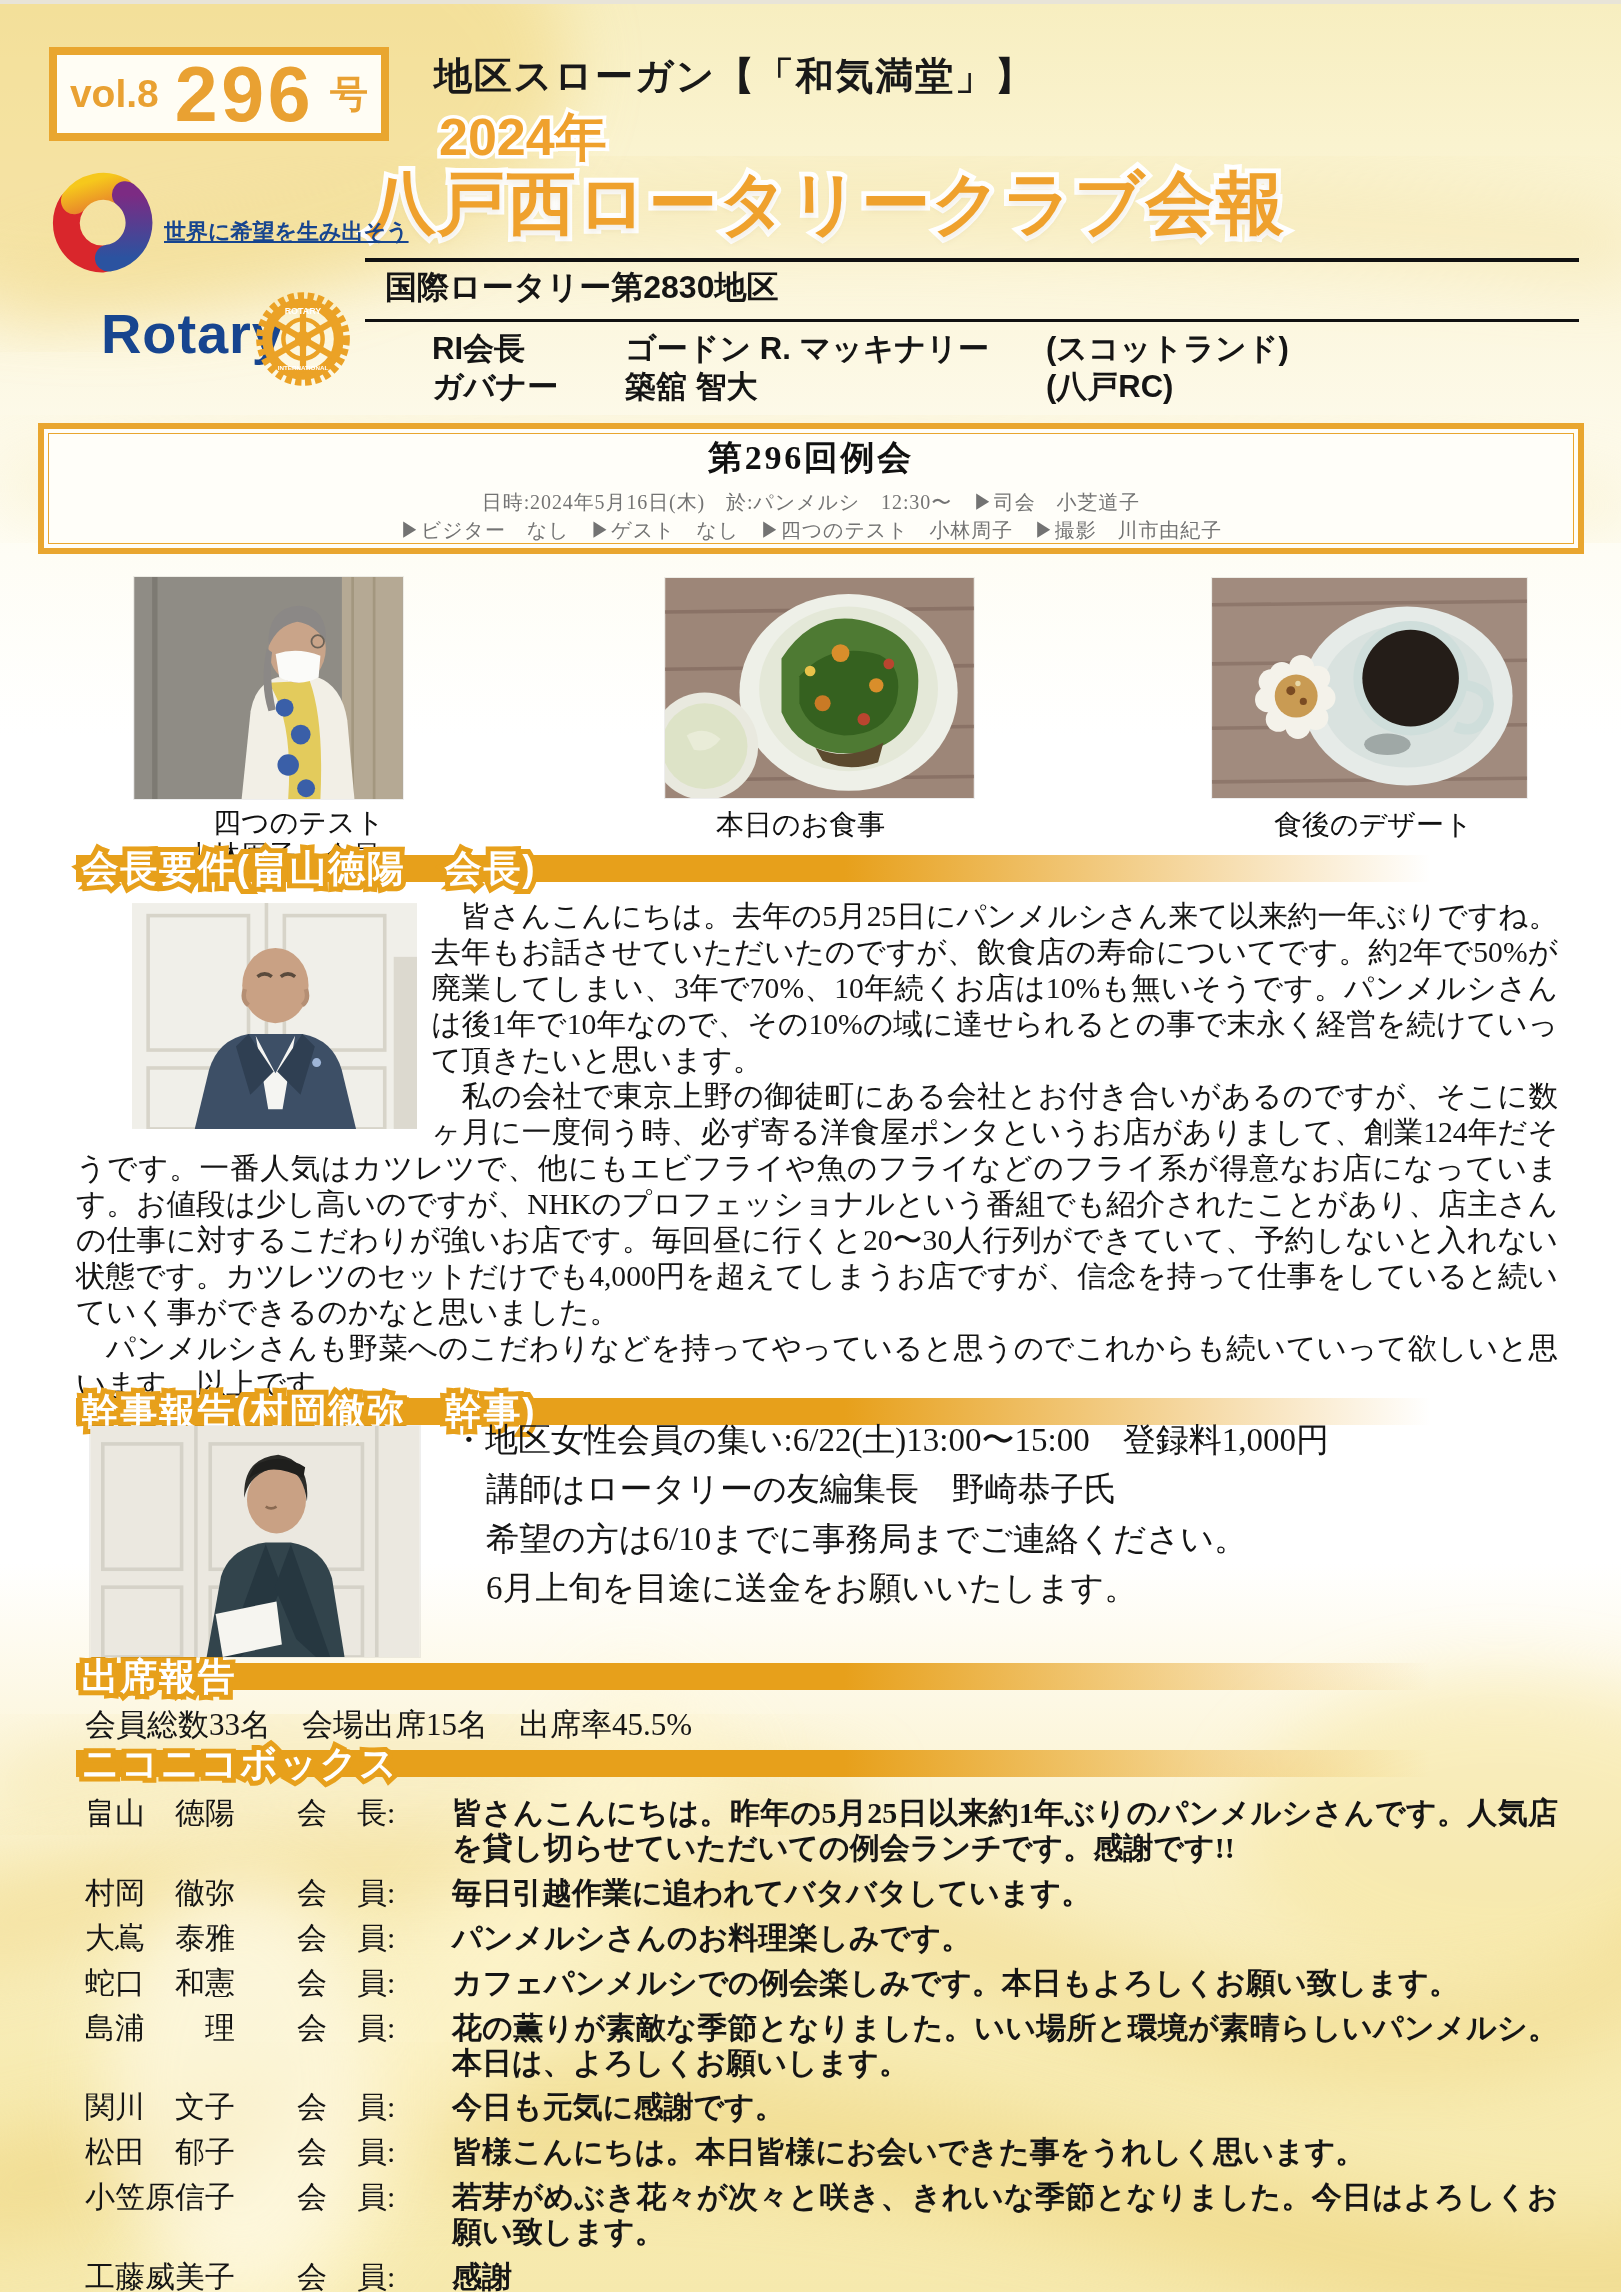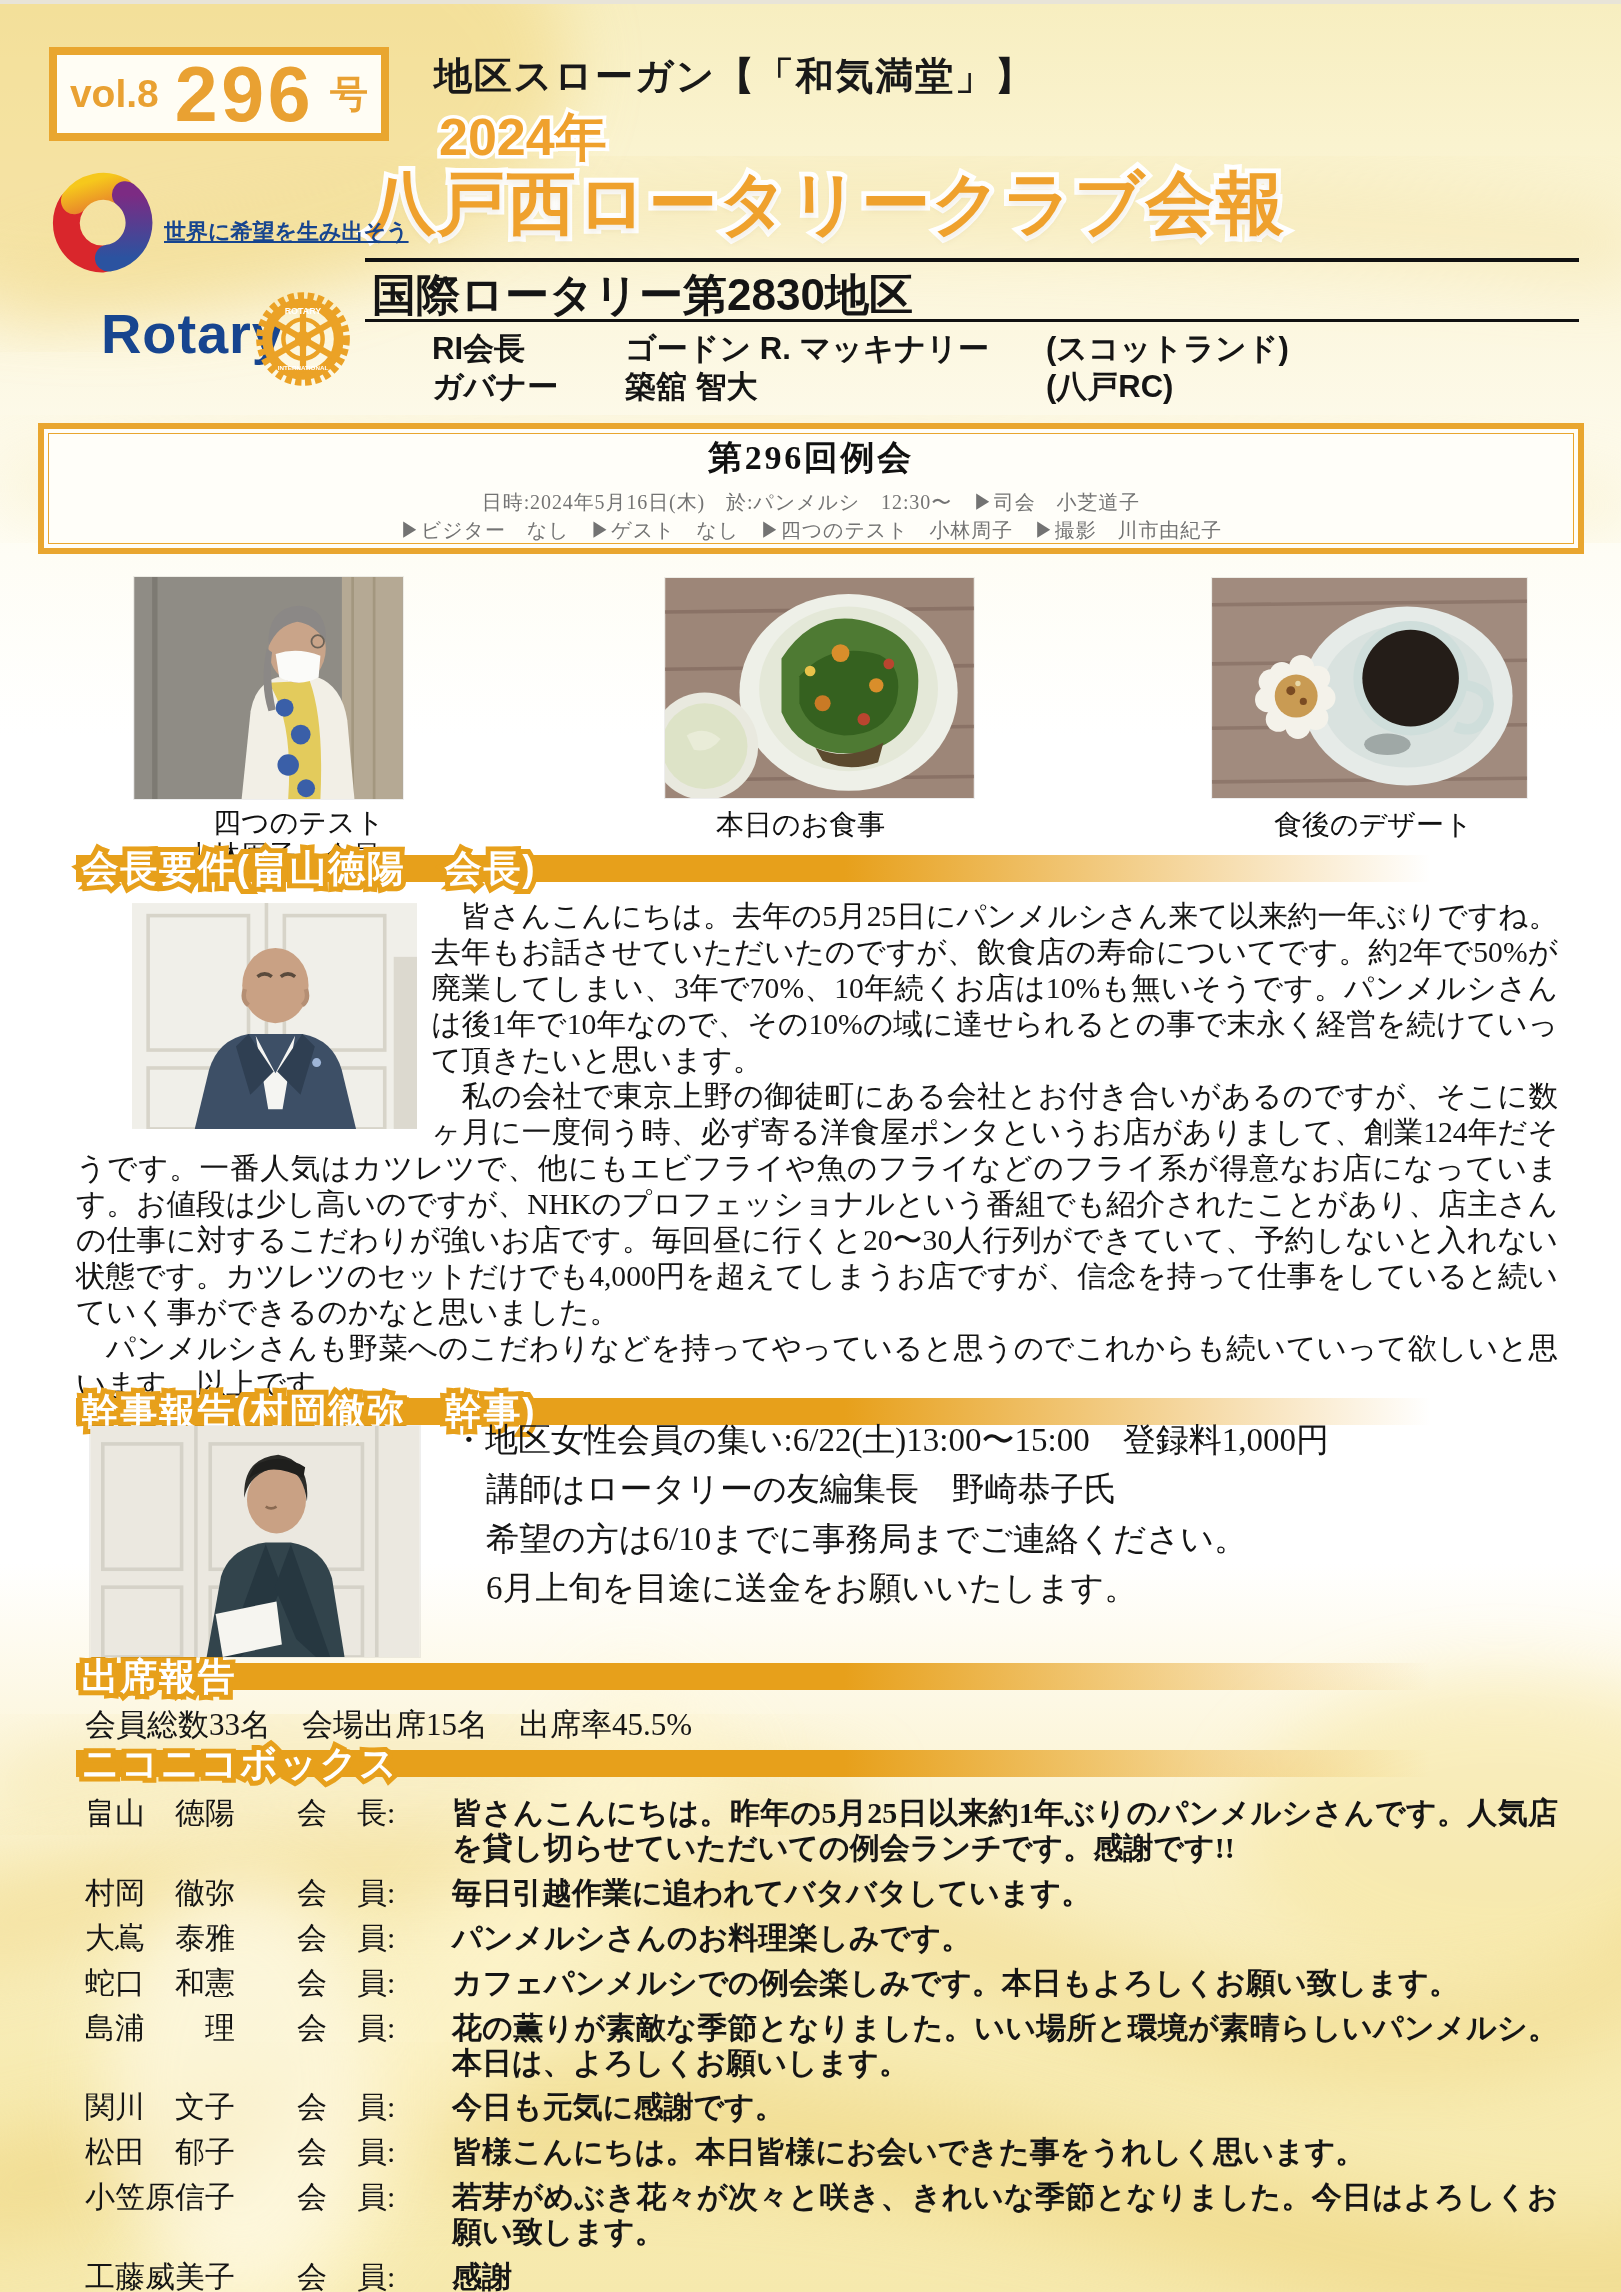--- a/index.html
+++ b/index.html
@@ -38,21 +38,21 @@
     -webkit-text-stroke:7.2px #ffffff;paint-order:stroke fill;
     text-shadow:0 0 3.6px rgba(255,255,255,.9);
   }
   .main-title{
     position:absolute;left:367px;top:154px;
     font-size:69px;font-weight:bold;color:#efa12d;white-space:nowrap;letter-spacing:0.9px;
     -webkit-text-stroke:9.9px #ffffff;paint-order:stroke fill;
     text-shadow:0 3.6px 7.2px rgba(120,90,20,.12);
   }
   .head-rule{position:absolute;left:365px;width:1214px;height:3.6px;background:#111;}
-  .district{position:absolute;left:372px;top:262px;font-size:44px;font-weight:bold;color:#151515;white-space:nowrap;}
+  .district{position:absolute;left:385px;top:262px;font-size:32px;font-weight:bold;color:#151515;white-space:nowrap;}
   .officer-row{position:absolute;left:432px;font-size:31px;font-weight:bold;color:#151515;white-space:nowrap;display:flex;align-items:flex-end;}
   .officer-label{width:193px;}
   .officer-name{width:421px;}
 
   .theme-text{position:absolute;left:164px;top:213px;font-size:22px;font-weight:bold;color:#17458f;white-space:nowrap;text-decoration:underline;}
   .rotary-word{position:absolute;left:101px;top:297px;font-size:56px;font-weight:bold;color:#17458f;letter-spacing:0.9px;}
   .swirl{position:absolute;left:52px;top:161px;}
   .wheel{position:absolute;left:253px;top:283px;}
 
   

